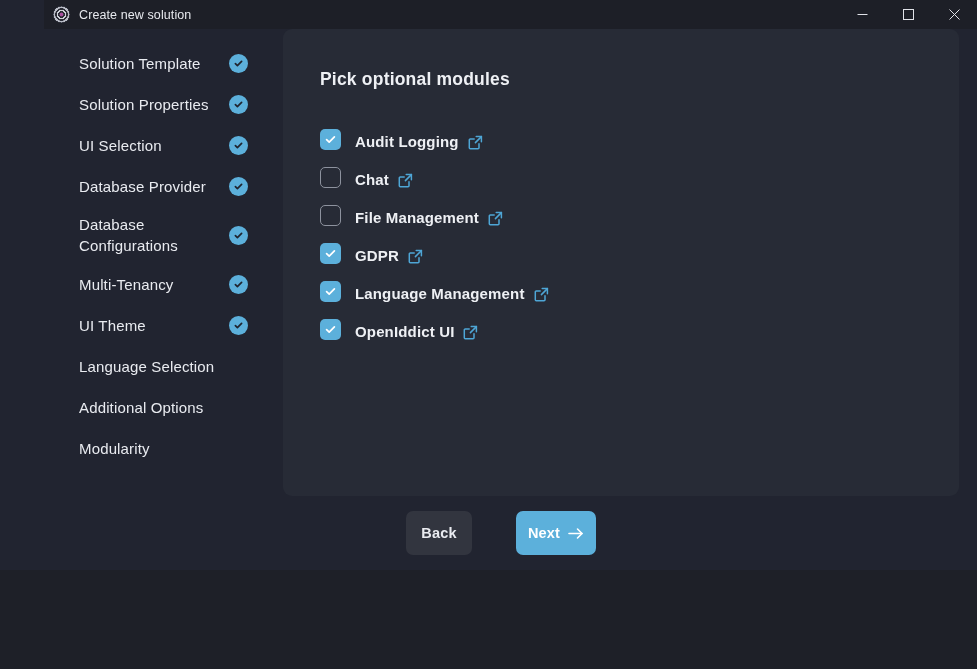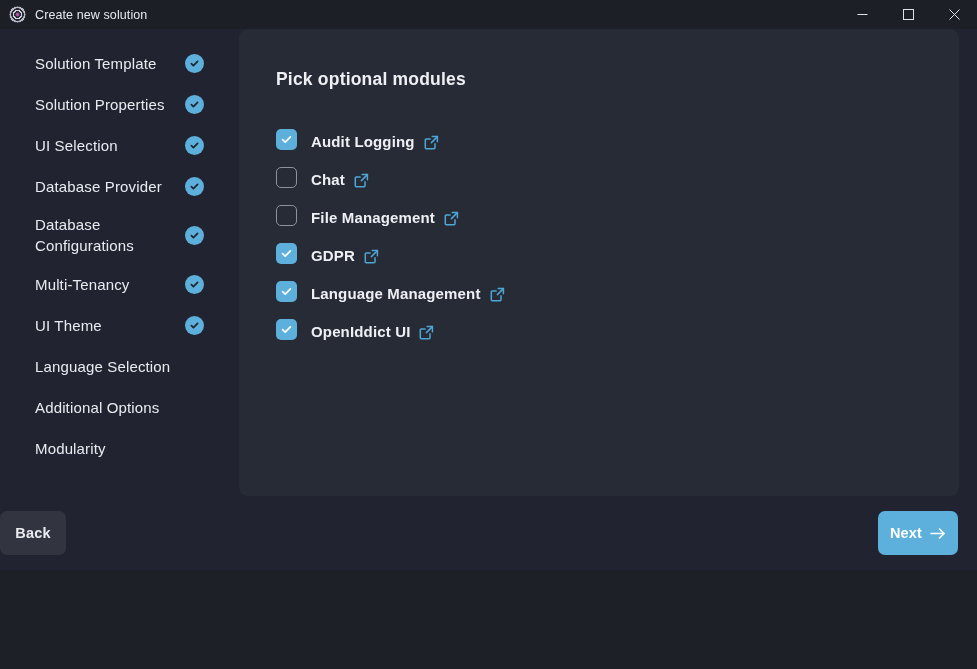--- a/index.html
+++ b/index.html
@@ -12,20 +12,21 @@
     font-family: "Liberation Sans", sans-serif;
   }
 
   .window {
     position: relative;
     width: 977px;
     height: 570px;
     background: #212430;
     display: flex;
     flex-direction: column;
+    padding-left: 44px;
   }
 
   
   .titlebar {
     height: 29px;
     background: #1d1f27;
     display: flex;
     align-items: center;
     flex: 0 0 29px;
     user-select: none;
@@ -177,21 +178,21 @@
   }
   .ext-link svg { display: block; }
 
   
   .footer {
     flex: 0 0 74px;
     height: 74px;
     background: #212430;
     display: flex;
     align-items: center;
-    justify-content: space-between;
+    justify-content: center;
     padding-right: 19px;
     gap: 14px;
   }
   .btn {
     border: none;
     border-radius: 7px;
     font-family: "Liberation Sans", sans-serif;
     font-size: 14.5px;
     font-weight: bold;
     letter-spacing: 0.2px;

